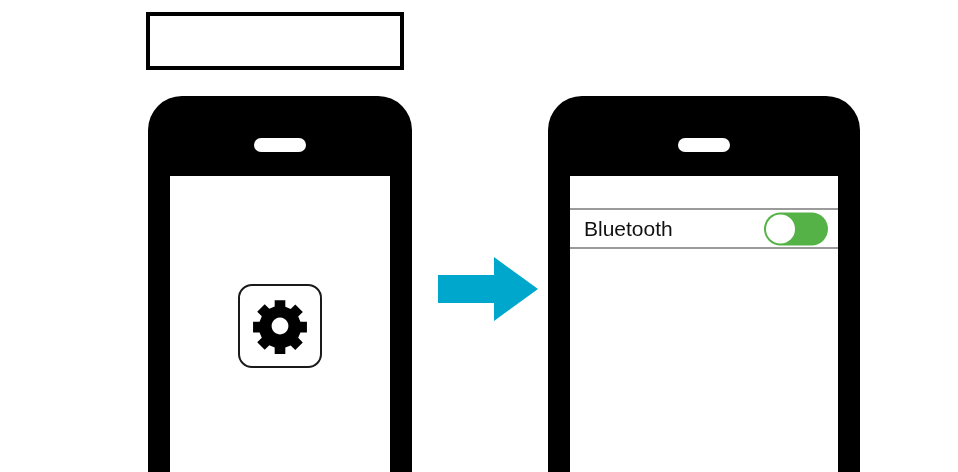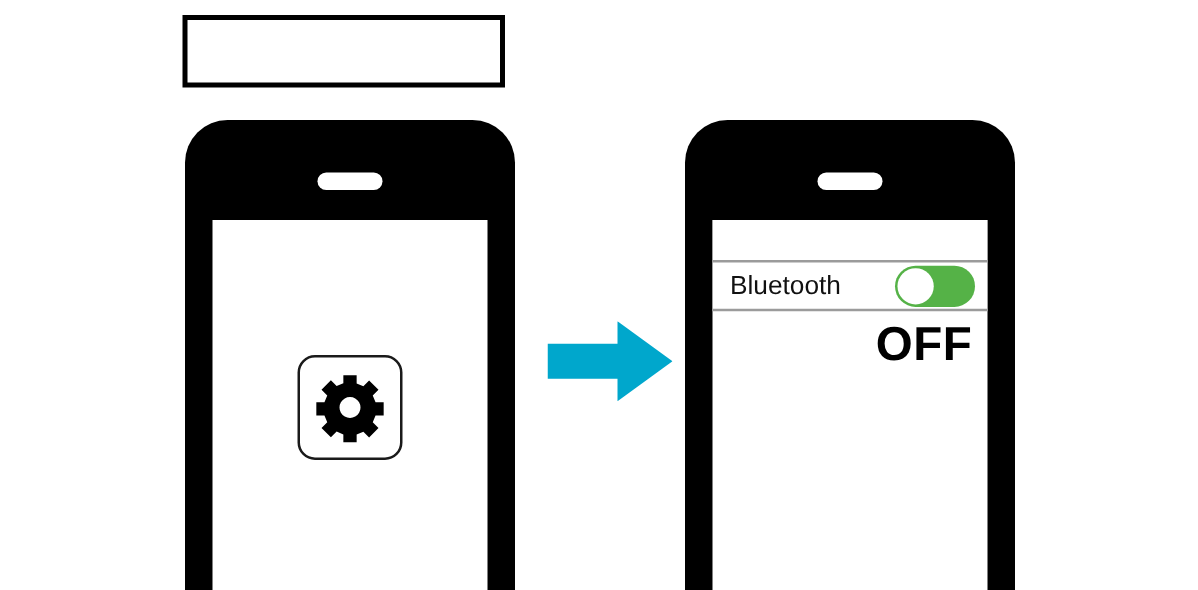--- a/index.html
+++ b/index.html
@@ -40,21 +40,21 @@
   }
 
   
   .phone {
     position: absolute;
     background: #000000;
     border-top-left-radius: 34px;
     border-top-right-radius: 34px;
   }
   .phone-left  { left: 148px; top: 96px; width: 264px; height: 376px; }
-  .phone-right { left: 548px; top: 96px; width: 264px; height: 376px; }
+  .phone-right { left: 548px; top: 96px; width: 312px; height: 376px; }
 
   .speaker {
     position: absolute;
     top: 42px;
     left: 50%;
     transform: translateX(-50%);
     width: 52px;
     height: 14px;
     background: #ffffff;
     border-radius: 7px;
@@ -189,18 +189,17 @@
 
       <div class="list-spacer"></div>
 
       <div class="row">
         <span class="row-label">Bluetooth</span>
         <span class="toggle">
           <span class="toggle-knob"></span>
         </span>
       </div>
 
-      <div class="status-text">OFF</div>
 
     </div>
   </div>
 
 </div>
 
 </body></html>

